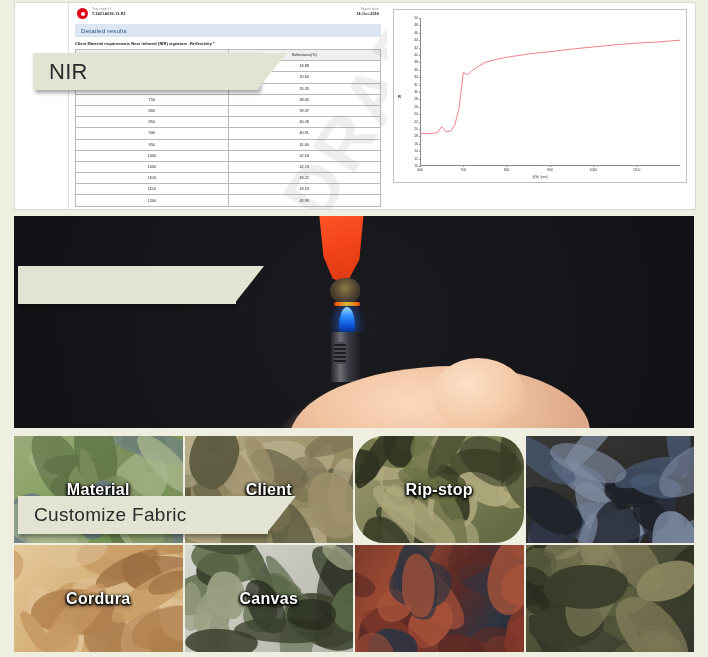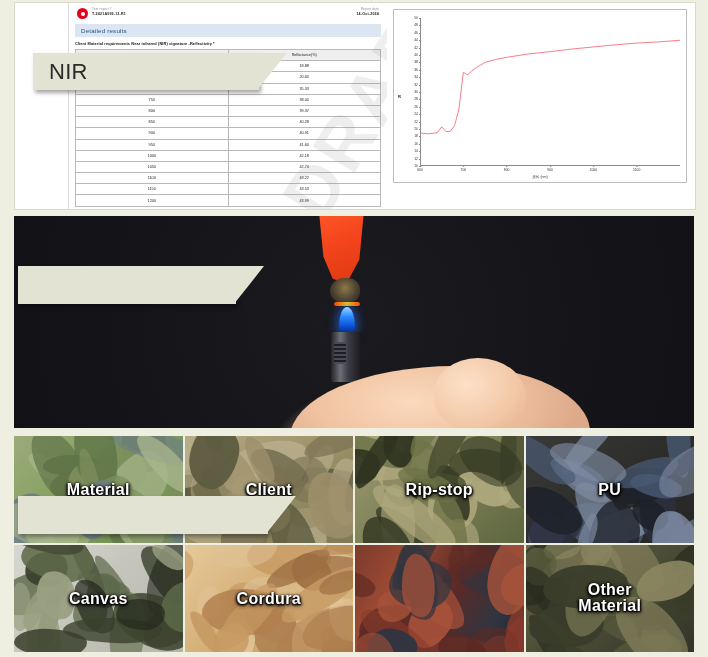--- a/index.html
+++ b/index.html
@@ -162,21 +162,21 @@
     letter-spacing:.3px;line-height:1.05;z-index:3;
   }
   .cap-sm{font-size:15px;}
 
   
   .camo{position:absolute;inset:0;}
   .camo span{position:absolute;border-radius:46% 54% 40% 60%/52% 44% 56% 48%;}
 
   .f-poly{background:linear-gradient(135deg,#9bab7a 0%,#86a061 40%,#6f8a52 100%);}
   .f-nylon{background:linear-gradient(150deg,#b6aa86 0%,#9c9168 45%,#7e7a55 100%);}
-  .f-rip{background:linear-gradient(140deg,#9f9a76 0%,#7d8055 50%,#5d6640 100%);}
+  .f-rip{background:linear-gradient(140deg,#9f9a76 0%,#7d8055 50%,#5d6640 100%);border-radius:29px;}
   .f-pu{background:linear-gradient(140deg,#3a3a38 0%,#2d2d2c 50%,#262625 100%);}
   .f-cordura{background:linear-gradient(135deg,#e3c392 0%,#d2ab72 50%,#c0building 100%);
              background:linear-gradient(135deg,#e6c99a 0%,#d3ad74 50%,#c09a62 100%);}
   .f-canvas{background:linear-gradient(135deg,#d8d8d2 0%,#c6c6bd 45%,#b4b4aa 100%);}
   .f-leather{background:linear-gradient(120deg,#7d3a2c 0%,#9a4a33 25%,#5a2a28 55%,#2f3540 80%,#1d2230 100%);}
   .f-other{background:linear-gradient(140deg,#6d6a4a 0%,#4e4f38 45%,#33342a 100%);}
 </style>
 </head>
 <body>
 
@@ -449,21 +449,51 @@
           <span style="width: 22.6713%; height: 26.5908%; left: 62.7484%; top: 60.378%; background: rgb(29, 32, 40); opacity: 0.87; transform: rotate(32deg);"></span>
           <span style="width: 41.1309%; height: 34.699%; left: -5.46635%; top: 52.6498%; background: rgb(29, 32, 40); opacity: 0.83; transform: rotate(30deg);"></span>
           <span style="width: 49.6011%; height: 38.8863%; left: 76.5342%; top: 11.0569%; background: rgb(126, 138, 160); opacity: 0.6; transform: rotate(-33deg);"></span>
           <span style="width: 46.0142%; height: 25.0862%; left: -13.5155%; top: 8.94878%; background: rgb(74, 90, 116); opacity: 0.7; transform: rotate(35deg);"></span>
           <span style="width: 46.1032%; height: 46.8235%; left: 29.2042%; top: 74.1673%; background: rgb(29, 32, 40); opacity: 0.77; transform: rotate(-82deg);"></span>
           <span style="width: 29.6304%; height: 14.1814%; left: 21.8083%; top: 87.4916%; background: rgb(126, 138, 160); opacity: 0.68; transform: rotate(-72deg);"></span>
           <span style="width: 49.1265%; height: 45.3375%; left: 65.4531%; top: 84.7581%; background: rgb(126, 138, 160); opacity: 0.81; transform: rotate(75deg);"></span>
           <span style="width: 55.6667%; height: 19.9022%; left: 82.7072%; top: 80.9212%; background: rgb(29, 32, 40); opacity: 0.73; transform: rotate(77deg);"></span>
           <span style="width: 47.5835%; height: 27.9788%; left: 13.3063%; top: 11.6769%; background: rgb(126, 138, 160); opacity: 0.66; transform: rotate(20deg);"></span>
         </div>
-        <div class="cap">PU</div>
+      </div>
+    <div class="fab f-cordura">
+        <div class="camo">
+          <span style="width: 52.3394%; height: 42.5513%; left: 22.2352%; top: 42.389%; background: rgb(199, 154, 99); opacity: 0.69; transform: rotate(31deg);"></span>
+          <span style="width: 53.3385%; height: 44.3018%; left: 28.891%; top: 64.8604%; background: rgb(156, 110, 65); opacity: 0.55; transform: rotate(55deg);"></span>
+          <span style="width: 54.1523%; height: 23.0736%; left: 53.5044%; top: 3.04569%; background: rgb(224, 194, 150); opacity: 0.8; transform: rotate(11deg);"></span>
+          <span style="width: 39.8761%; height: 30.2689%; left: 34.5961%; top: 30.8242%; background: rgb(224, 194, 150); opacity: 0.63; transform: rotate(10deg);"></span>
+          <span style="width: 34.9404%; height: 26.654%; left: 74.0326%; top: 86.3706%; background: rgb(156, 110, 65); opacity: 0.63; transform: rotate(-22deg);"></span>
+          <span style="width: 29.0074%; height: 34.3588%; left: 15.7167%; top: 75.6251%; background: rgb(224, 194, 150); opacity: 0.91; transform: rotate(-78deg);"></span>
+          <span style="width: 30.5368%; height: 27.9274%; left: 57.1566%; top: 78.7072%; background: rgb(224, 194, 150); opacity: 0.71; transform: rotate(85deg);"></span>
+          <span style="width: 34.9723%; height: 41.7955%; left: 62.0016%; top: 36.8767%; background: rgb(224, 194, 150); opacity: 0.72; transform: rotate(-63deg);"></span>
+          <span style="width: 49.8724%; height: 40.0975%; left: 37.3124%; top: -8.09599%; background: rgb(199, 154, 99); opacity: 0.83; transform: rotate(3deg);"></span>
+          <span style="width: 44.5052%; height: 45.9402%; left: 81.1272%; top: 40.4738%; background: rgb(224, 194, 150); opacity: 0.57; transform: rotate(52deg);"></span>
+          <span style="width: 43.9892%; height: 20.3447%; left: 74.6229%; top: 11.2819%; background: rgb(156, 110, 65); opacity: 0.72; transform: rotate(8deg);"></span>
+          <span style="width: 20.5423%; height: 37.8695%; left: 65.0536%; top: 6.55988%; background: rgb(156, 110, 65); opacity: 0.9; transform: rotate(-51deg);"></span>
+          <span style="width: 41.5601%; height: 20.4304%; left: 46.3052%; top: 12.3597%; background: rgb(156, 110, 65); opacity: 0.77; transform: rotate(-28deg);"></span>
+          <span style="width: 21.1958%; height: 21.1071%; left: 3.57368%; top: 44.5023%; background: rgb(224, 194, 150); opacity: 0.59; transform: rotate(-84deg);"></span>
+          <span style="width: 40.0775%; height: 18.1608%; left: 81.3954%; top: -10.8394%; background: rgb(176, 127, 77); opacity: 0.58; transform: rotate(-15deg);"></span>
+          <span style="width: 37.9141%; height: 31.9935%; left: 18.257%; top: -11.5481%; background: rgb(224, 194, 150); opacity: 0.57; transform: rotate(-15deg);"></span>
+          <span style="width: 49.5599%; height: 42.714%; left: 10.2469%; top: 40.76%; background: rgb(176, 127, 77); opacity: 0.84; transform: rotate(-1deg);"></span>
+          <span style="width: 58.3374%; height: 42.8394%; left: 52.789%; top: 62.5391%; background: rgb(176, 127, 77); opacity: 0.61; transform: rotate(-26deg);"></span>
+          <span style="width: 26.6691%; height: 32.3827%; left: 83.4706%; top: 53.2643%; background: rgb(224, 194, 150); opacity: 0.64; transform: rotate(58deg);"></span>
+          <span style="width: 40.1997%; height: 35.6354%; left: 69.0175%; top: 59.3614%; background: rgb(176, 127, 77); opacity: 0.73; transform: rotate(-23deg);"></span>
+          <span style="width: 54.4739%; height: 26.4158%; left: 53.9186%; top: 33.5161%; background: rgb(199, 154, 99); opacity: 0.85; transform: rotate(-33deg);"></span>
+          <span style="width: 29.0918%; height: 14.8295%; left: -2.07673%; top: 73.533%; background: rgb(199, 154, 99); opacity: 0.92; transform: rotate(56deg);"></span>
+          <span style="width: 49.9354%; height: 28.3694%; left: 12.5006%; top: 53.4961%; background: rgb(199, 154, 99); opacity: 0.68; transform: rotate(-49deg);"></span>
+          <span style="width: 25.9085%; height: 18.3268%; left: 78.9399%; top: 25.7803%; background: rgb(156, 110, 65); opacity: 0.67; transform: rotate(-21deg);"></span>
+          <span style="width: 19.3444%; height: 37.68%; left: 17.6796%; top: 72.4094%; background: rgb(199, 154, 99); opacity: 0.81; transform: rotate(36deg);"></span>
+          <span style="width: 19.6994%; height: 31.4522%; left: -14.4606%; top: 2.94692%; background: rgb(199, 154, 99); opacity: 0.63; transform: rotate(10deg);"></span>
+        </div>
+        <div class="cap">Cordura</div>
       </div>
     <div class="fab f-canvas">
         <div class="camo">
           <span style="width: 43.088%; height: 38.6774%; left: -10.213%; top: 26.0082%; background: rgb(93, 106, 74); opacity: 0.83; transform: rotate(-19deg);"></span>
           <span style="width: 21.438%; height: 31.5751%; left: 34.3255%; top: 48.6895%; background: rgb(93, 106, 74); opacity: 0.74; transform: rotate(-87deg);"></span>
           <span style="width: 43.1115%; height: 16.1598%; left: 20.4903%; top: 8.80742%; background: rgb(57, 64, 44); opacity: 0.8; transform: rotate(62deg);"></span>
           <span style="width: 48.507%; height: 46.6756%; left: 86.908%; top: 30.4541%; background: rgb(93, 106, 74); opacity: 0.72; transform: rotate(-67deg);"></span>
           <span style="width: 34.3893%; height: 17.1789%; left: 3.75319%; top: 62.3842%; background: rgb(93, 106, 74); opacity: 0.64; transform: rotate(-77deg);"></span>
           <span style="width: 25.4822%; height: 32.5469%; left: 6.79497%; top: 6.29785%; background: rgb(57, 64, 44); opacity: 0.93; transform: rotate(-12deg);"></span>
           <span style="width: 45.6501%; height: 32.0393%; left: -5.42311%; top: 70.8077%; background: rgb(154, 160, 130); opacity: 0.81; transform: rotate(84deg);"></span>
@@ -482,51 +512,20 @@
           <span style="width: 58.5127%; height: 23.62%; left: 29.3267%; top: 68.1975%; background: rgb(57, 64, 44); opacity: 0.79; transform: rotate(1deg);"></span>
           <span style="width: 50.0701%; height: 20.5408%; left: -8.39563%; top: -14.7371%; background: rgb(57, 64, 44); opacity: 0.7; transform: rotate(13deg);"></span>
           <span style="width: 28.8857%; height: 18.7089%; left: -10.4914%; top: 48.6321%; background: rgb(154, 160, 130); opacity: 0.7; transform: rotate(-89deg);"></span>
           <span style="width: 22.2818%; height: 16.7906%; left: 80.5475%; top: 2.96276%; background: rgb(154, 160, 130); opacity: 0.8; transform: rotate(33deg);"></span>
           <span style="width: 29.9209%; height: 43.4312%; left: 86.5743%; top: 36.1934%; background: rgb(93, 106, 74); opacity: 0.84; transform: rotate(-70deg);"></span>
           <span style="width: 43.0329%; height: 26.4269%; left: 0.158921%; top: 78.3896%; background: rgb(57, 64, 44); opacity: 0.85; transform: rotate(2deg);"></span>
           <span style="width: 29.3063%; height: 28.5347%; left: 60.7513%; top: 50.768%; background: rgb(35, 40, 28); opacity: 0.68; transform: rotate(1deg);"></span>
         </div>
         <div class="cap">Canvas</div>
       </div>
-    <div class="fab f-cordura">
-        <div class="camo">
-          <span style="width: 52.3394%; height: 42.5513%; left: 22.2352%; top: 42.389%; background: rgb(199, 154, 99); opacity: 0.69; transform: rotate(31deg);"></span>
-          <span style="width: 53.3385%; height: 44.3018%; left: 28.891%; top: 64.8604%; background: rgb(156, 110, 65); opacity: 0.55; transform: rotate(55deg);"></span>
-          <span style="width: 54.1523%; height: 23.0736%; left: 53.5044%; top: 3.04569%; background: rgb(224, 194, 150); opacity: 0.8; transform: rotate(11deg);"></span>
-          <span style="width: 39.8761%; height: 30.2689%; left: 34.5961%; top: 30.8242%; background: rgb(224, 194, 150); opacity: 0.63; transform: rotate(10deg);"></span>
-          <span style="width: 34.9404%; height: 26.654%; left: 74.0326%; top: 86.3706%; background: rgb(156, 110, 65); opacity: 0.63; transform: rotate(-22deg);"></span>
-          <span style="width: 29.0074%; height: 34.3588%; left: 15.7167%; top: 75.6251%; background: rgb(224, 194, 150); opacity: 0.91; transform: rotate(-78deg);"></span>
-          <span style="width: 30.5368%; height: 27.9274%; left: 57.1566%; top: 78.7072%; background: rgb(224, 194, 150); opacity: 0.71; transform: rotate(85deg);"></span>
-          <span style="width: 34.9723%; height: 41.7955%; left: 62.0016%; top: 36.8767%; background: rgb(224, 194, 150); opacity: 0.72; transform: rotate(-63deg);"></span>
-          <span style="width: 49.8724%; height: 40.0975%; left: 37.3124%; top: -8.09599%; background: rgb(199, 154, 99); opacity: 0.83; transform: rotate(3deg);"></span>
-          <span style="width: 44.5052%; height: 45.9402%; left: 81.1272%; top: 40.4738%; background: rgb(224, 194, 150); opacity: 0.57; transform: rotate(52deg);"></span>
-          <span style="width: 43.9892%; height: 20.3447%; left: 74.6229%; top: 11.2819%; background: rgb(156, 110, 65); opacity: 0.72; transform: rotate(8deg);"></span>
-          <span style="width: 20.5423%; height: 37.8695%; left: 65.0536%; top: 6.55988%; background: rgb(156, 110, 65); opacity: 0.9; transform: rotate(-51deg);"></span>
-          <span style="width: 41.5601%; height: 20.4304%; left: 46.3052%; top: 12.3597%; background: rgb(156, 110, 65); opacity: 0.77; transform: rotate(-28deg);"></span>
-          <span style="width: 21.1958%; height: 21.1071%; left: 3.57368%; top: 44.5023%; background: rgb(224, 194, 150); opacity: 0.59; transform: rotate(-84deg);"></span>
-          <span style="width: 40.0775%; height: 18.1608%; left: 81.3954%; top: -10.8394%; background: rgb(176, 127, 77); opacity: 0.58; transform: rotate(-15deg);"></span>
-          <span style="width: 37.9141%; height: 31.9935%; left: 18.257%; top: -11.5481%; background: rgb(224, 194, 150); opacity: 0.57; transform: rotate(-15deg);"></span>
-          <span style="width: 49.5599%; height: 42.714%; left: 10.2469%; top: 40.76%; background: rgb(176, 127, 77); opacity: 0.84; transform: rotate(-1deg);"></span>
-          <span style="width: 58.3374%; height: 42.8394%; left: 52.789%; top: 62.5391%; background: rgb(176, 127, 77); opacity: 0.61; transform: rotate(-26deg);"></span>
-          <span style="width: 26.6691%; height: 32.3827%; left: 83.4706%; top: 53.2643%; background: rgb(224, 194, 150); opacity: 0.64; transform: rotate(58deg);"></span>
-          <span style="width: 40.1997%; height: 35.6354%; left: 69.0175%; top: 59.3614%; background: rgb(176, 127, 77); opacity: 0.73; transform: rotate(-23deg);"></span>
-          <span style="width: 54.4739%; height: 26.4158%; left: 53.9186%; top: 33.5161%; background: rgb(199, 154, 99); opacity: 0.85; transform: rotate(-33deg);"></span>
-          <span style="width: 29.0918%; height: 14.8295%; left: -2.07673%; top: 73.533%; background: rgb(199, 154, 99); opacity: 0.92; transform: rotate(56deg);"></span>
-          <span style="width: 49.9354%; height: 28.3694%; left: 12.5006%; top: 53.4961%; background: rgb(199, 154, 99); opacity: 0.68; transform: rotate(-49deg);"></span>
-          <span style="width: 25.9085%; height: 18.3268%; left: 78.9399%; top: 25.7803%; background: rgb(156, 110, 65); opacity: 0.67; transform: rotate(-21deg);"></span>
-          <span style="width: 19.3444%; height: 37.68%; left: 17.6796%; top: 72.4094%; background: rgb(199, 154, 99); opacity: 0.81; transform: rotate(36deg);"></span>
-          <span style="width: 19.6994%; height: 31.4522%; left: -14.4606%; top: 2.94692%; background: rgb(199, 154, 99); opacity: 0.63; transform: rotate(10deg);"></span>
-        </div>
-        <div class="cap">Cordura</div>
-      </div>
     <div class="fab f-leather">
         <div class="camo">
           <span style="width: 56.5148%; height: 30.6011%; left: 58.9835%; top: 22.4482%; background: rgb(47, 53, 64); opacity: 0.59; transform: rotate(17deg);"></span>
           <span style="width: 21.2807%; height: 22.5419%; left: 71.7168%; top: 87.9383%; background: rgb(168, 82, 58); opacity: 0.57; transform: rotate(-44deg);"></span>
           <span style="width: 46.9747%; height: 45.0285%; left: 83.7238%; top: 48.2957%; background: rgb(138, 59, 44); opacity: 0.82; transform: rotate(-57deg);"></span>
           <span style="width: 56.476%; height: 15.307%; left: 61.0996%; top: -14.5307%; background: rgb(138, 59, 44); opacity: 0.58; transform: rotate(40deg);"></span>
           <span style="width: 51.5125%; height: 26.456%; left: 10.5597%; top: -4.53348%; background: rgb(47, 53, 64); opacity: 0.73; transform: rotate(-62deg);"></span>
           <span style="width: 25.0147%; height: 20.4425%; left: -12.5746%; top: 26.2676%; background: rgb(92, 42, 36); opacity: 0.67; transform: rotate(20deg);"></span>
           <span style="width: 56.5976%; height: 23.8085%; left: 41.8697%; top: 88.7041%; background: rgb(138, 59, 44); opacity: 0.66; transform: rotate(12deg);"></span>
           <span style="width: 30.038%; height: 22.5911%; left: 1.27959%; top: 88.3905%; background: rgb(138, 59, 44); opacity: 0.93; transform: rotate(-19deg);"></span>
@@ -571,21 +570,21 @@
           <span style="width: 22.4934%; height: 36.2993%; left: -8.23437%; top: 20.6508%; background: rgb(39, 42, 30); opacity: 0.63; transform: rotate(-72deg);"></span>
           <span style="width: 57.9857%; height: 28.3372%; left: 66.4257%; top: 43.04%; background: rgb(58, 61, 42); opacity: 0.57; transform: rotate(-26deg);"></span>
           <span style="width: 53.6131%; height: 26.2258%; left: 85.3191%; top: -9.43532%; background: rgb(39, 42, 30); opacity: 0.69; transform: rotate(-23deg);"></span>
           <span style="width: 44.263%; height: 38.8224%; left: 2.14623%; top: 56.2375%; background: rgb(58, 61, 42); opacity: 0.92; transform: rotate(-4deg);"></span>
           <span style="width: 56.3967%; height: 44.4417%; left: 12.3528%; top: 20.9333%; background: rgb(138, 133, 96); opacity: 0.58; transform: rotate(-70deg);"></span>
           <span style="width: 52.7324%; height: 47.4543%; left: 48.6186%; top: 58.6808%; background: rgb(138, 133, 96); opacity: 0.65; transform: rotate(46deg);"></span>
           <span style="width: 50.3382%; height: 41.5035%; left: 10.5431%; top: 18.5053%; background: rgb(58, 61, 42); opacity: 0.95; transform: rotate(-4deg);"></span>
           <span style="width: 25.0215%; height: 26.3668%; left: 82.766%; top: 36.3447%; background: rgb(58, 61, 42); opacity: 0.74; transform: rotate(17deg);"></span>
           <span style="width: 37.4079%; height: 34.2662%; left: 65.2263%; top: 17.1133%; background: rgb(138, 133, 96); opacity: 0.93; transform: rotate(-22deg);"></span>
         </div>
-        <div class="cap cap-sm">Other<br>Material</div>
       </div>
   </div>
 
   <div class="ribbon" style="left:18px;top:496px;width:250px;height:38px;font-size:19px;">
+    <span class="ribbon-label">Customize Fabric</span>
     <span class="ribbon-tail" style="right:-28px;width:30px;"></span>
   </div>
 
 </div>
 
 </body></html>

